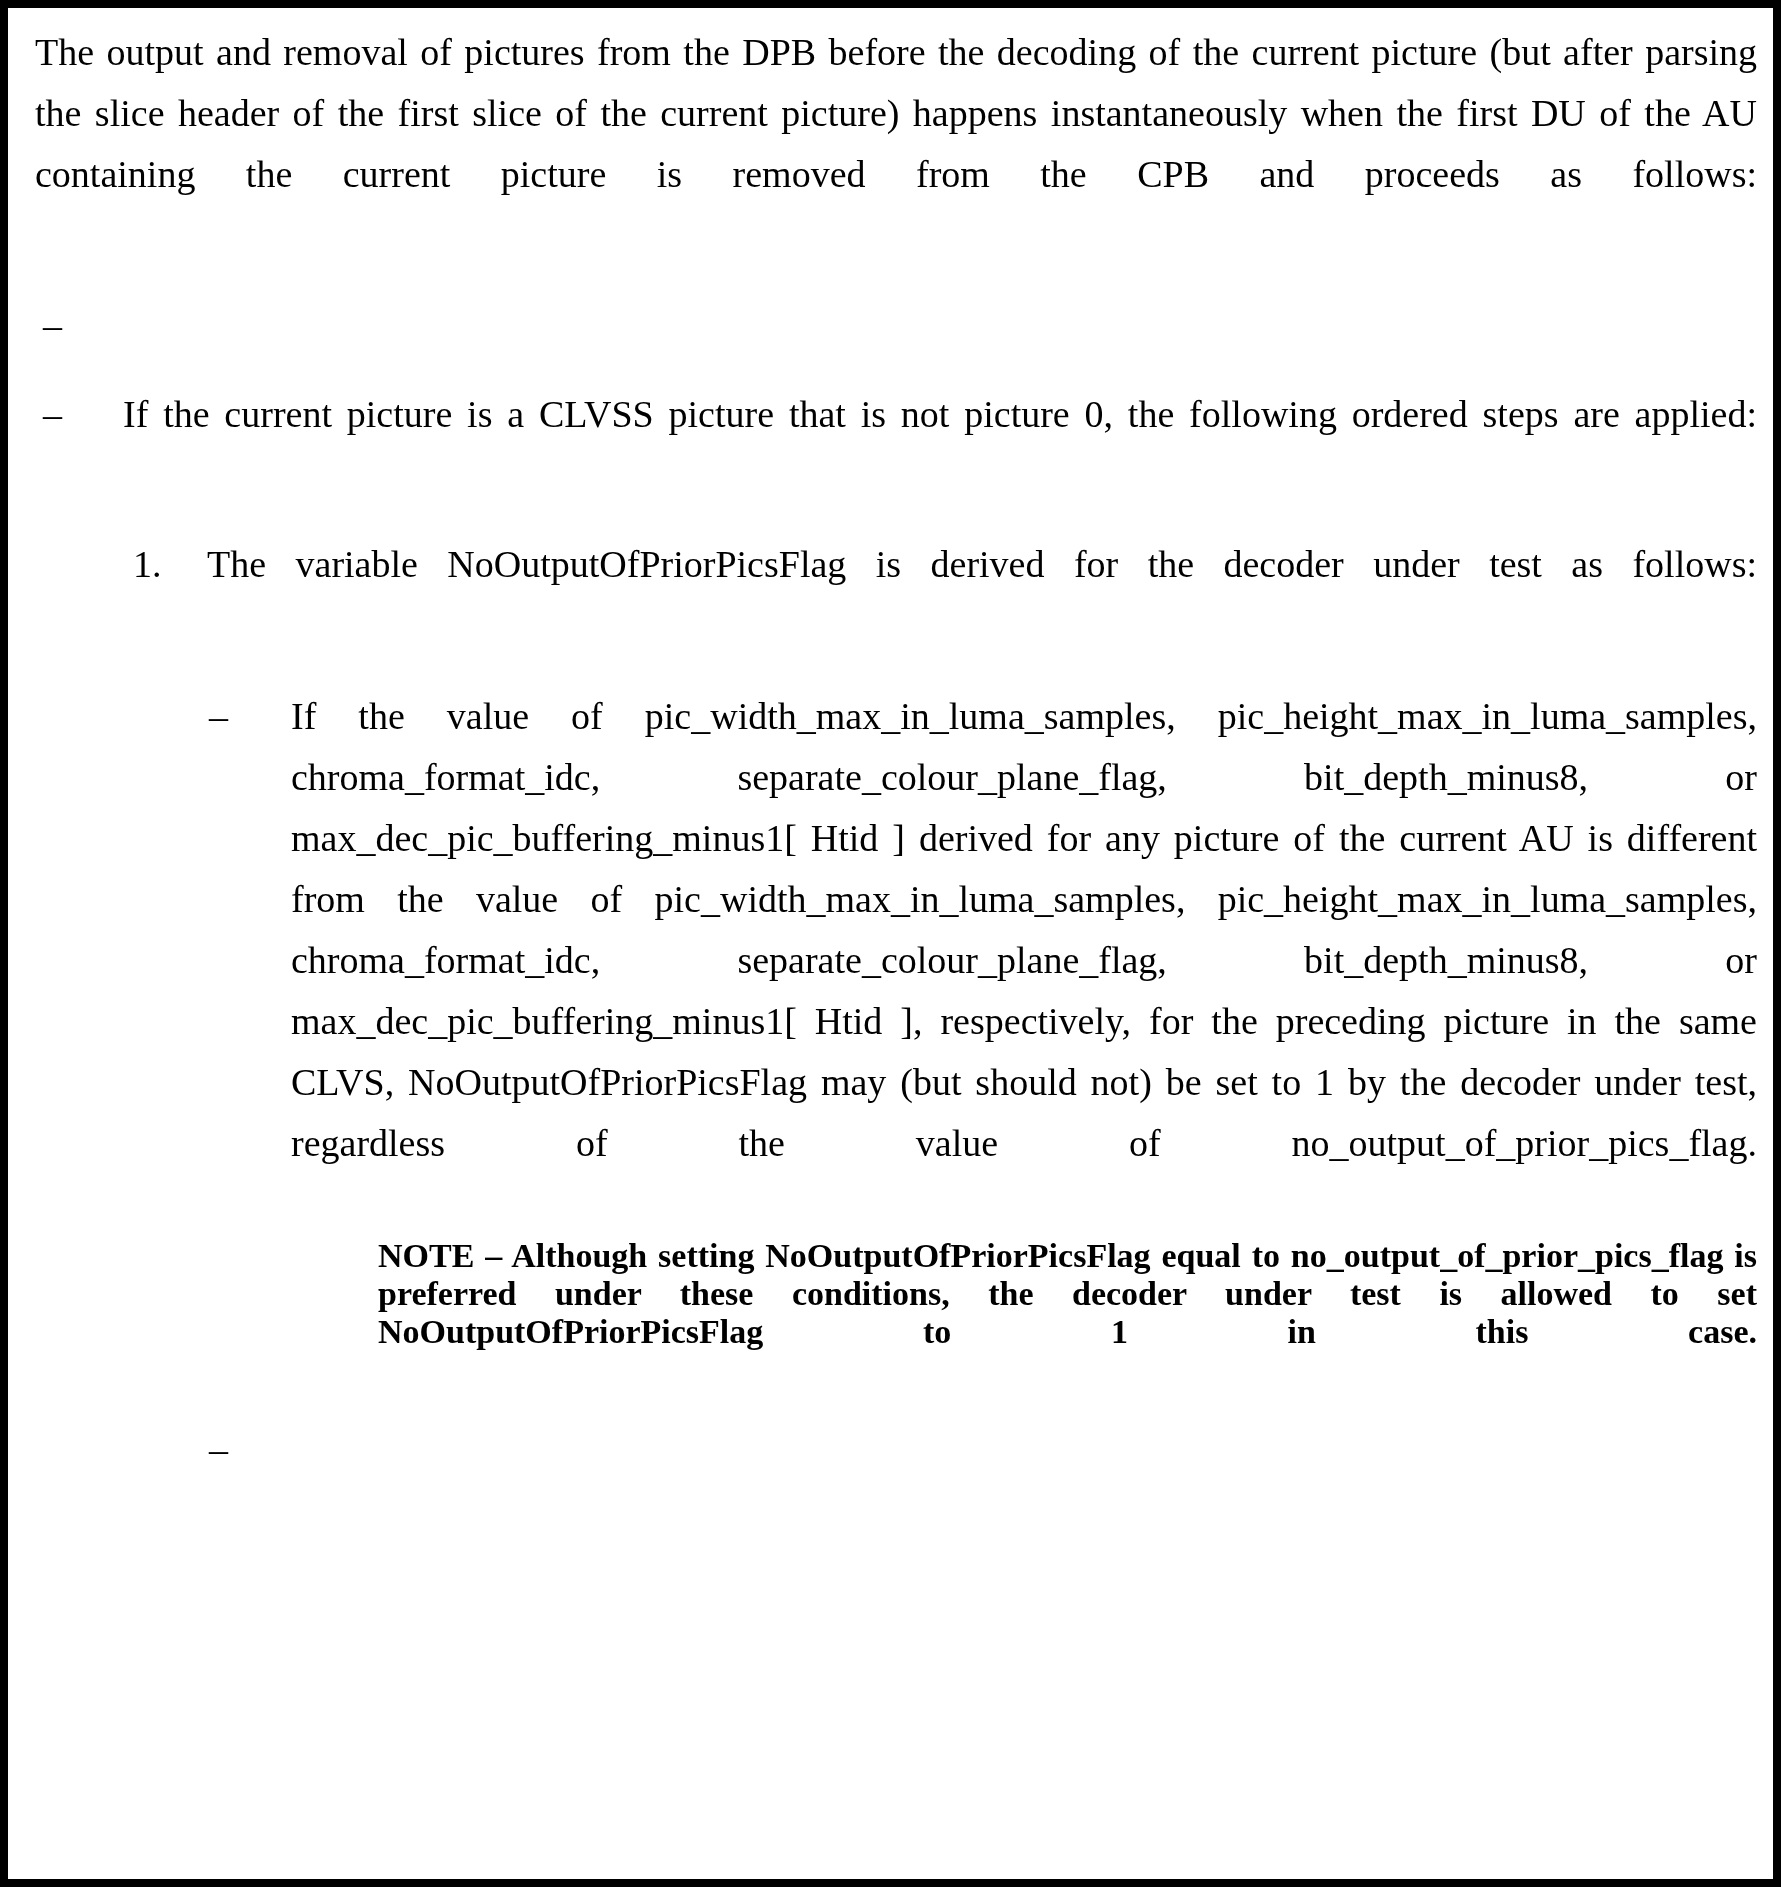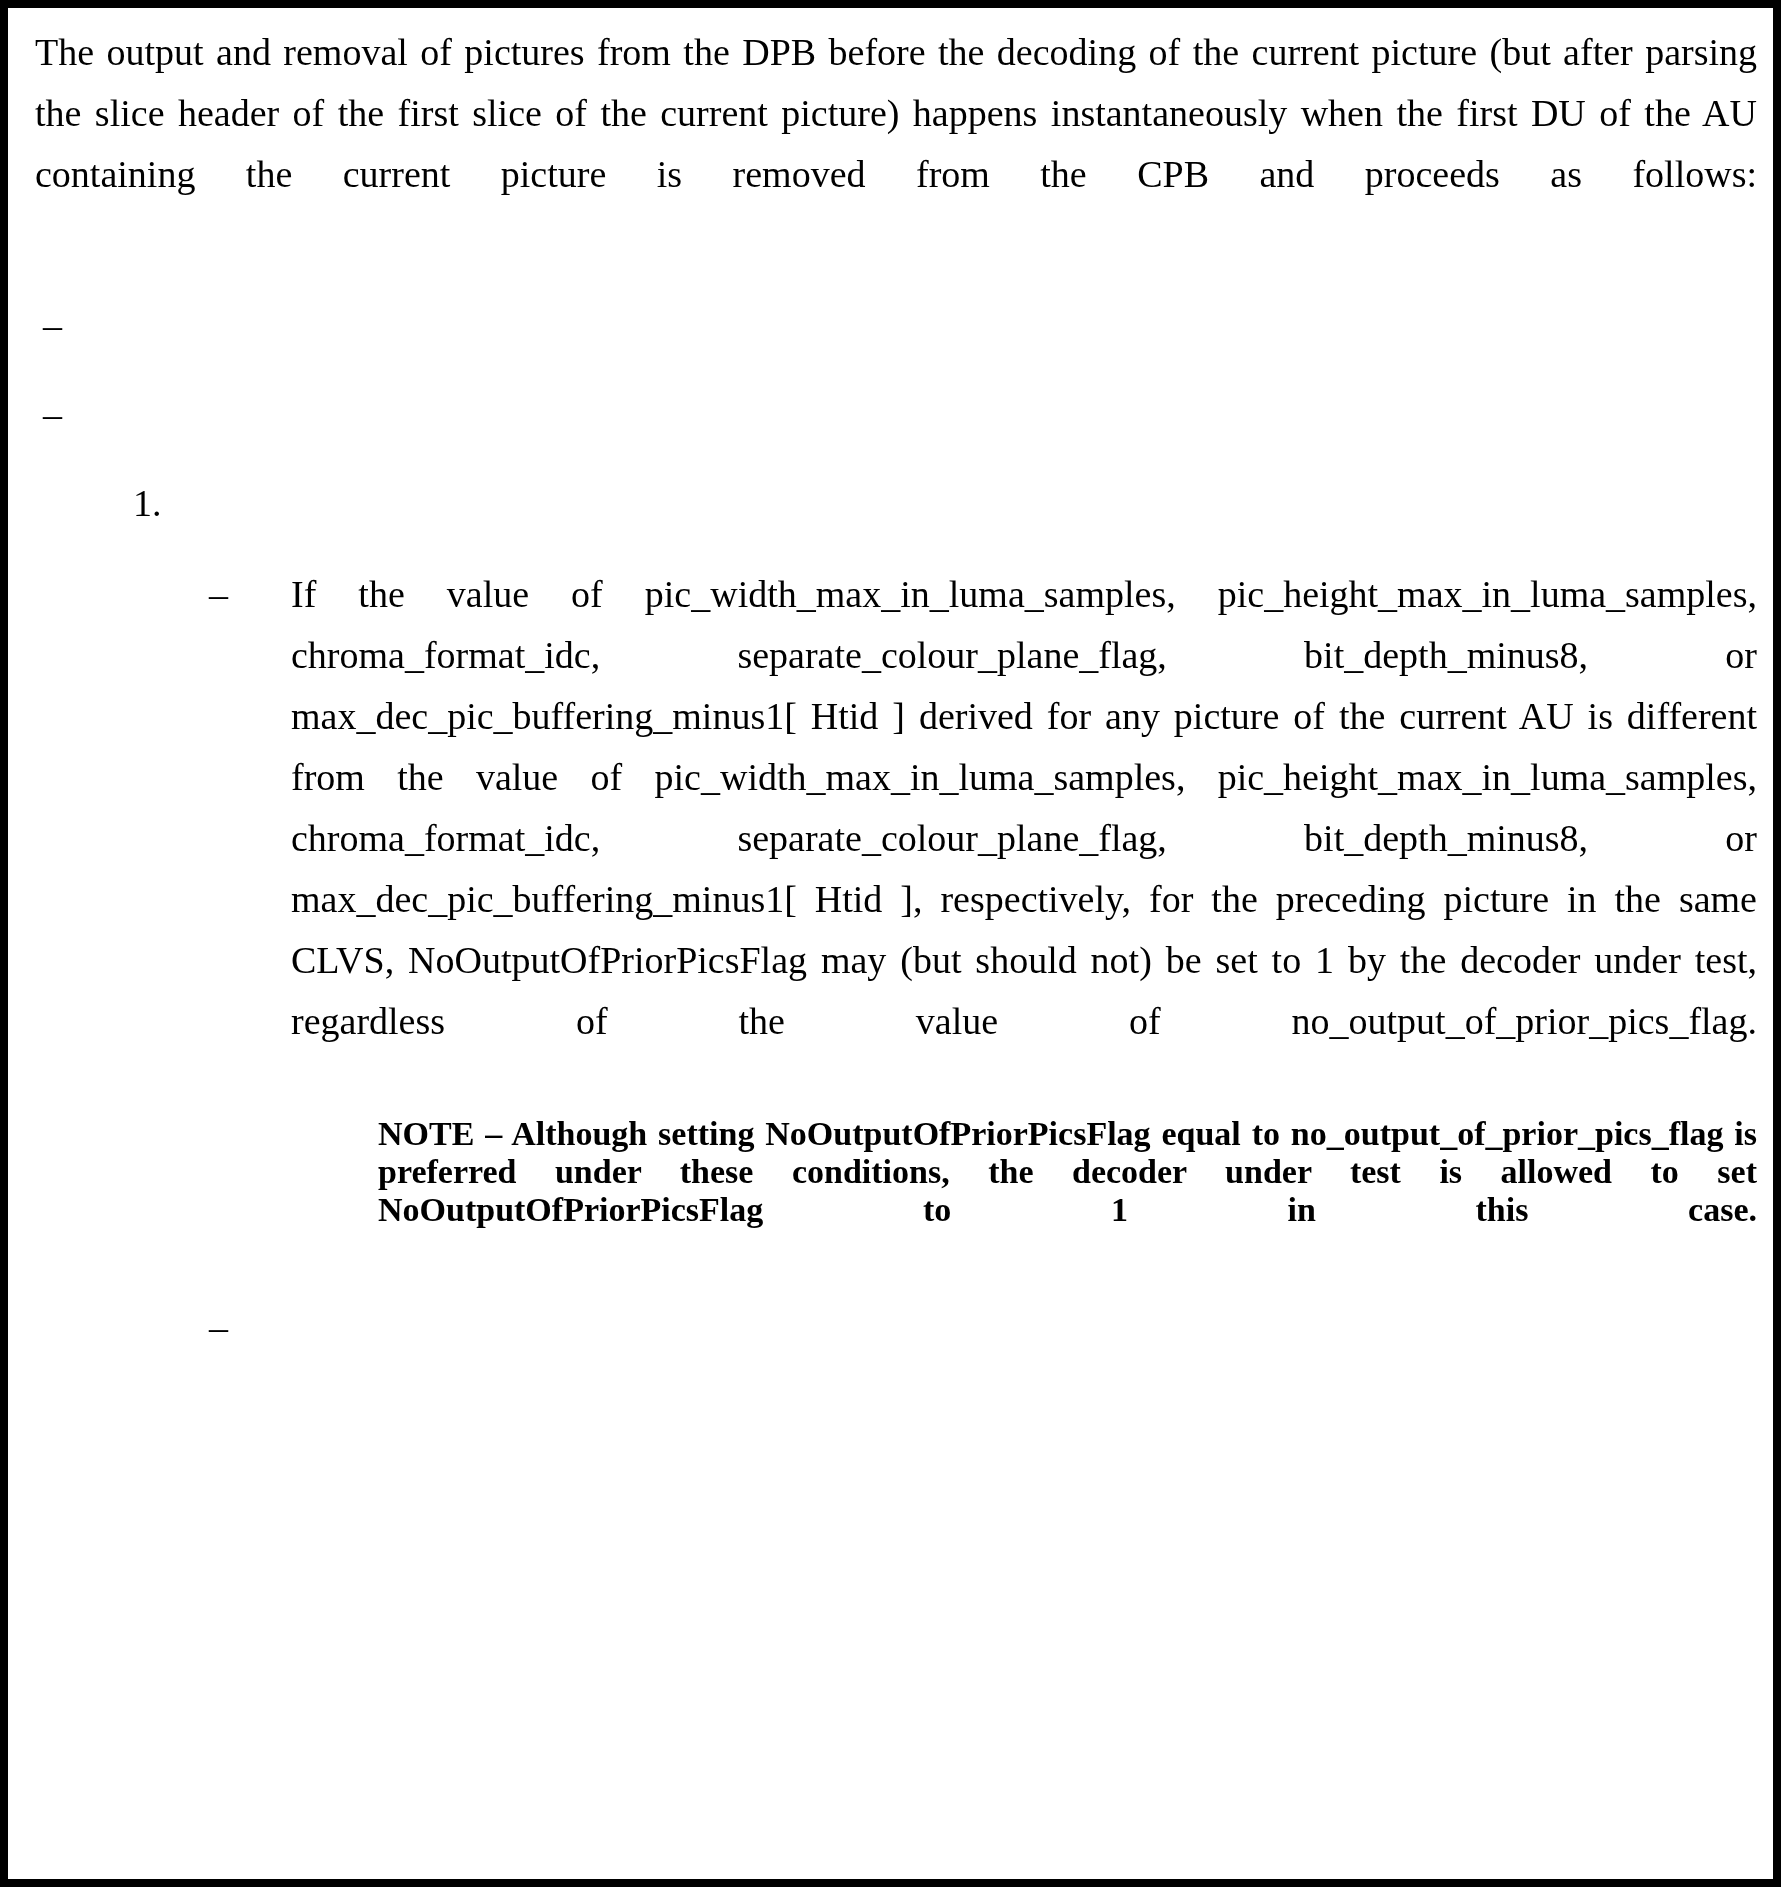--- a/index.html
+++ b/index.html
@@ -135,26 +135,28 @@
     <div class="gap-para"></div>
 
     <div class="lvl1">
       <span class="marker">–</span>
     </div>
 
     <div class="gap-item"></div>
 
     <div class="lvl1">
       <span class="marker">–</span>
+      <span>If the current picture is a CLVSS picture that is not picture 0, the following ordered steps are applied:</span>
     </div>
 
     <div class="gap-item"></div>
 
     <div class="lvlnum">
       <span class="marker">1.</span>
+      <span>The variable NoOutputOfPriorPicsFlag is derived for the decoder under test as follows:</span>
     </div>
 
     <div class="gap-sub"></div>
 
     <div class="lvl2">
       <span class="marker">–</span>
       <span>If the value of pic_width_max_in_luma_samples, pic_height_max_in_luma_samples, chroma_format_idc, separate_colour_plane_flag, bit_depth_minus8, or max_dec_pic_buffering_minus1[ Htid ] derived for any picture of the current AU is different from the value of pic_width_max_in_luma_samples, pic_height_max_in_luma_samples, chroma_format_idc, separate_colour_plane_flag, bit_depth_minus8, or max_dec_pic_buffering_minus1[ Htid ], respectively, for the preceding picture in the same CLVS, NoOutputOfPriorPicsFlag may (but should not) be set to 1 by the decoder under test, regardless of the value of no_output_of_prior_pics_flag.</span>
     </div>
 
     <div class="gap-note"></div>

